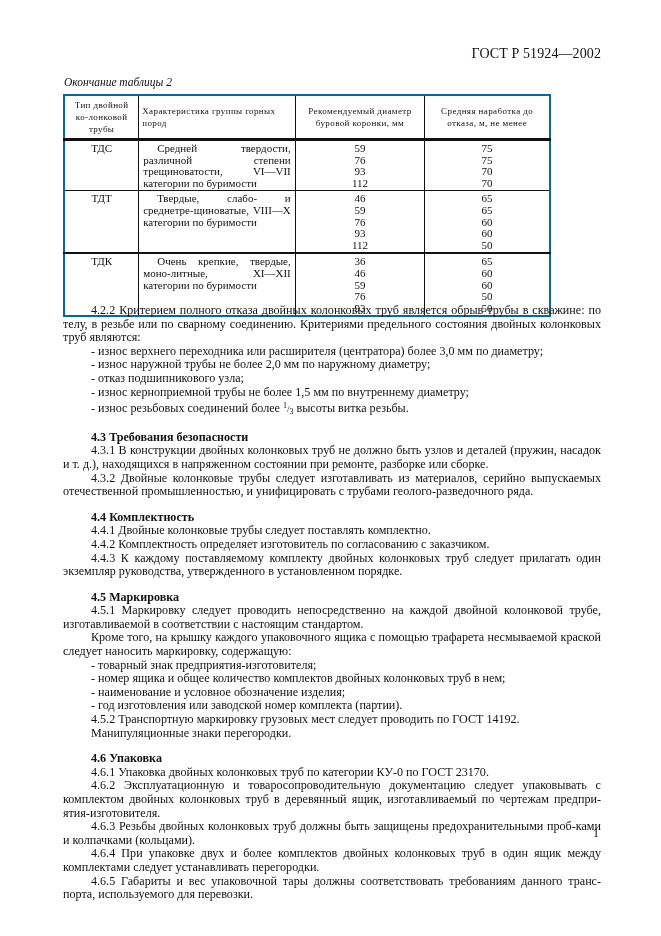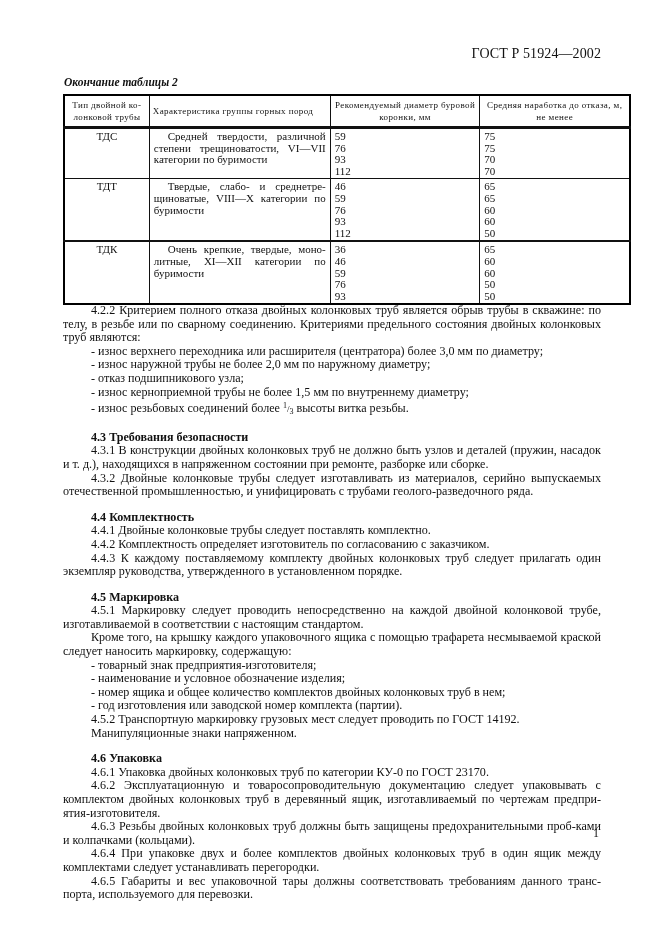--- a/index.html
+++ b/index.html
@@ -7,43 +7,43 @@
       width: 661px; height: 936px; position: relative; overflow: hidden;
       font-family: "Liberation Serif", "DejaVu Serif", serif;
       color: #111111;
     }
     .doc-code {
       position: absolute; top: 46px; right: 60px;
       font-weight: normal; font-size: 14px; letter-spacing: 0.1px;
     }
     .table-caption {
       position: absolute; top: 76px; left: 64px;
-      font-style: italic; font-size: 11.5px; font-weight: bold;
+      font-style: italic; font-size: 11.5px;
     }
     table.data {
       position: absolute; top: 94px; left: 63px;
-      width: 568px; border-collapse: collapse;
+      width: 488px; border-collapse: collapse;
       font-size: 11px; line-height: 11.6px;
-      border: 2px solid #000000;
+      border: 2px solid #0369a1;
     }
     table.data th {
       font-weight: normal; font-size: 9px; line-height: 12px; letter-spacing: 0.4px;
       border: 1px solid #111; border-bottom: 3px solid #111;
       padding: 3px 3px; height: 24px; vertical-align: middle; text-align: center;
     }
     table.data th.char-col { text-align: left; }
     table.data td {
       border-left: 1px solid #111; border-right: 1px solid #111;
       vertical-align: top; padding: 2px 4px 1px 4px;
     }
     table.data tr.group td { border-top: 1px solid #111; }
     table.data tr.group.thick td { border-top: 2px solid #111; }
     td.type-cell { text-align: center; width: 72px; }
     td.char-cell { text-align: justify; width: 164px; text-indent: 14px; margin-left: 16px; }
-    td.num-cell { width: 134px; }
+    td.num-cell { text-align: center; width: 134px; }
     .num-line { display: block; }
     .body-text {
       position: absolute; top: 304px; left: 63px; width: 538px;
       font-size: 12.1px; line-height: 13.6px;
     }
     .body-text p { margin: 0; text-align: justify; }
     .body-text p.ind { text-indent: 28px; }
     .body-text p.bullet { padding-left: 28px; text-indent: 0; text-align: left; }
     .body-text p.heading { font-weight: bold; padding-left: 28px; margin-top: 12px; }
     .body-text p.plain-ind { padding-left: 28px; text-align: left; }
@@ -139,25 +139,25 @@
 
   <p class="heading">4.4 Комплектность</p>
   <p class="ind">4.4.1 Двойные колонковые трубы следует поставлять комплектно.</p>
   <p class="ind">4.4.2 Комплектность определяет изготовитель по согласованию с заказчиком.</p>
   <p class="ind">4.4.3 К каждому поставляемому комплекту двойных колонковых труб следует прилагать один экземпляр руководства, утвержденного в установленном порядке.</p>
 
   <p class="heading">4.5 Маркировка</p>
   <p class="ind">4.5.1 Маркировку следует проводить непосредственно на каждой двойной колонковой трубе, изготавливаемой в соответствии с настоящим стандартом.</p>
   <p class="ind">Кроме того, на крышку каждого упаковочного ящика с помощью трафарета несмываемой краской следует наносить маркировку, содержащую:</p>
   <p class="bullet">- товарный знак предприятия-изготовителя;</p>
+  <p class="bullet">- номер ящика и общее количество комплектов двойных колонковых труб в нем;</p>
   <p class="bullet">- наименование и условное обозначение изделия;</p>
-  <p class="bullet">- номер ящика и общее количество комплектов двойных колонковых труб в нем;</p>
   <p class="bullet">- год изготовления или заводской номер комплекта (партии).</p>
   <p class="plain-ind">4.5.2 Транспортную маркировку грузовых мест следует проводить по ГОСТ 14192.</p>
-  <p class="plain-ind">Манипуляционные знаки напряженном.</p>
+  <p class="plain-ind">Манипуляционные знаки перегородки.</p>
 
   <p class="heading">4.6 Упаковка</p>
   <p class="plain-ind">4.6.1 Упаковка двойных колонковых труб по категории КУ-0 по ГОСТ 23170.</p>
   <p class="ind">4.6.2 Эксплуатационную и товаросопроводительную документацию следует упаковывать с комплектом двойных колонковых труб в деревянный ящик, изготавливаемый по чертежам предпри-ятия-изготовителя.</p>
   <p class="ind">4.6.3 Резьбы двойных колонковых труб должны быть защищены предохранительными проб-ками и колпачками (кольцами).</p>
   <p class="ind">4.6.4 При упаковке двух и более комплектов двойных колонковых труб в один ящик между комплектами следует устанавливать перегородки.</p>
   <p class="ind">4.6.5 Габариты и вес упаковочной тары должны соответствовать требованиям данного транс-порта, используемого для перевозки.</p>
 </div>
 
 <div class="page-number">1</div>

